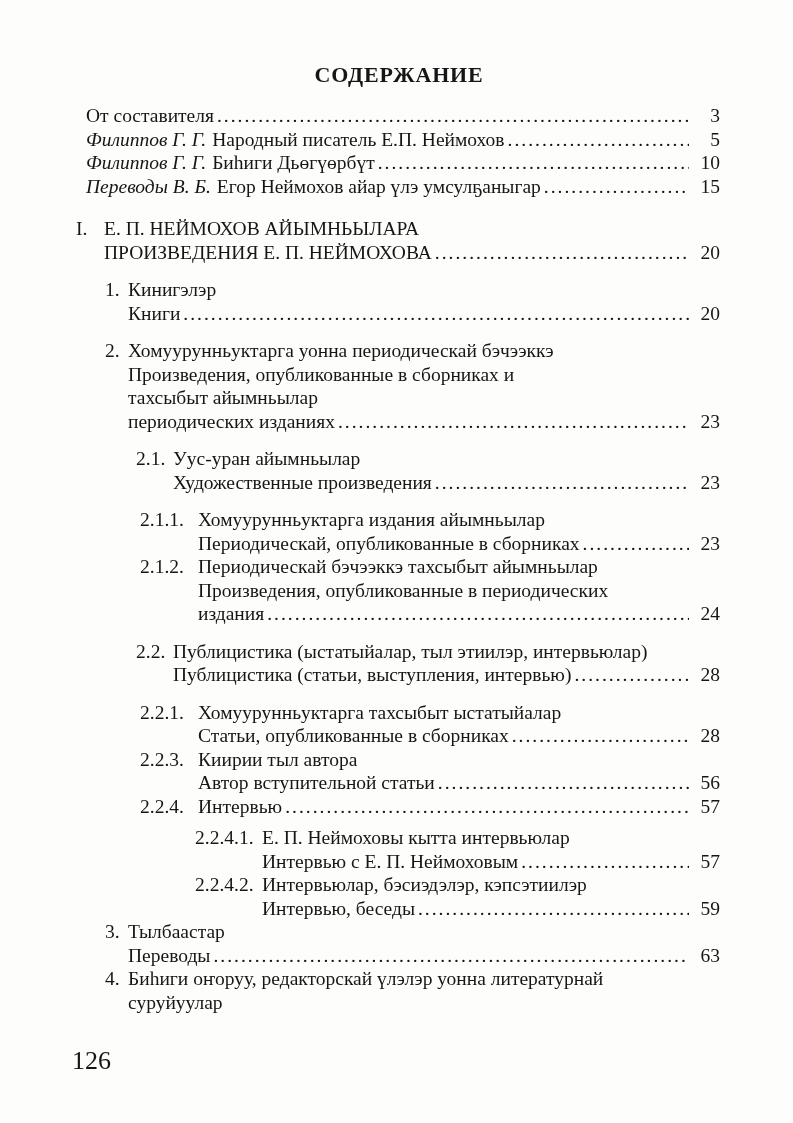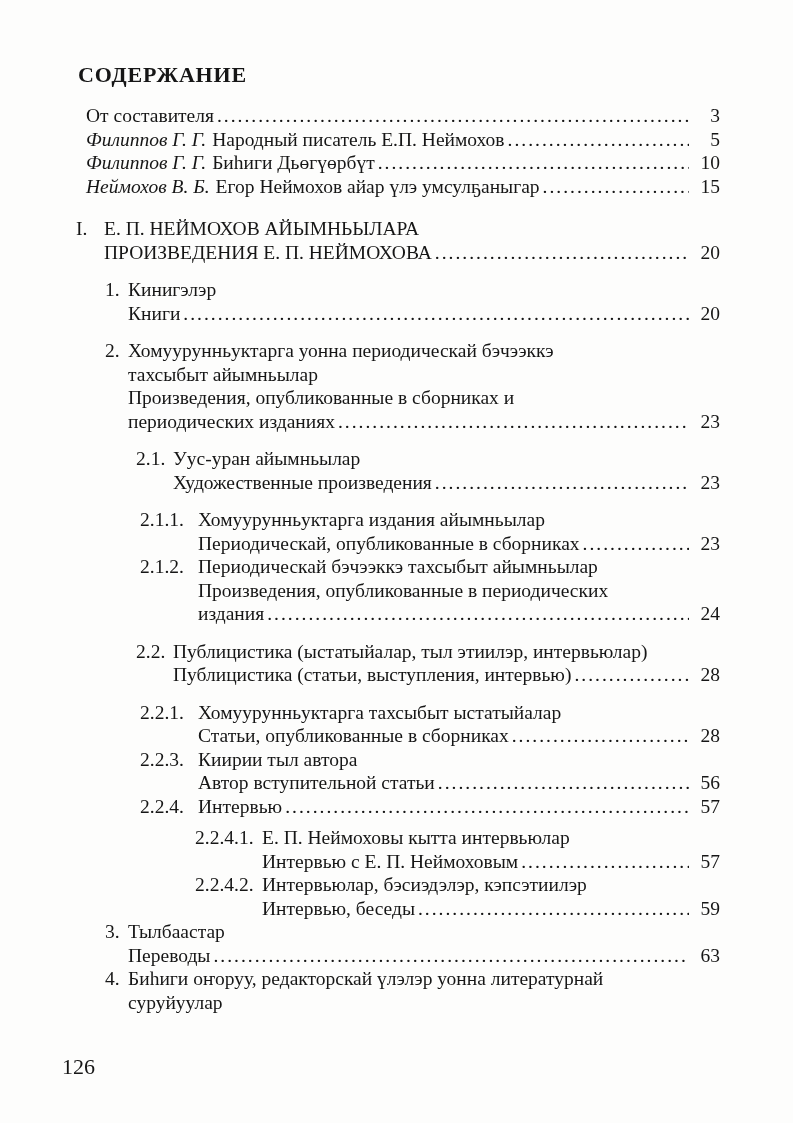--- a/index.html
+++ b/index.html
@@ -7,20 +7,21 @@
     position:relative;
     width:793px; height:1123px;
     background:#fdfdfc;
     font-family:"Liberation Serif","DejaVu Serif",serif;
     color:#161616;
     overflow:hidden;
     box-sizing:border-box;
   }
   .content { padding:62px 73px 0 78px; box-sizing:border-box; }
   .title {
+    text-align:center;
     font-size:22px;
     font-weight:bold;
     letter-spacing:0.8px;
     margin:0 0 16px 0;
   }
   .toc { }
   .entry { }
   .line {
     display:flex;
     align-items:baseline;
@@ -49,23 +50,22 @@
   .l2    { margin-left:58px; }  .l2 .num  { width:37px; }
   .l3    { margin-left:62px; }  .l3 .num  { width:58px; }
   .l4    { margin-left:117px; } .l4 .num  { width:67px; }
 
   .gap-sm { margin-top:8px; }
   .gap-md { margin-top:14px; }
   .gap-lg { margin-top:19px; }
 
   .folio {
     position:absolute;
-    left:62px; top:1046px;
-    font-size:22px;
-    margin-top:8px;
+    left:72px; top:1046px;
+    font-size:26px;
   }
 </style>
 </head>
 <body>
 
 <div class="page">
   <div class="content">
     <h1 class="title">СОДЕРЖАНИЕ</h1>
     <div class="toc" id="toc">
         <div class="entry plain">
@@ -84,21 +84,21 @@
         </div>
         <div class="entry plain">
           <div class="line">
             <span class="txt"><i>Филиппов Г. Г.</i>Биһиги Дьөгүөрбүт</span>
             <span class="dots">........................................................................................................................................................................................................</span>
             <span class="pg">10</span>
           </div>
         </div>
         <div class="entry plain">
           <div class="line">
-            <span class="txt"><i>Неймохов В. Б.</i>Егор Неймохов айар үлэ умсулҕаныгар</span>
+            <span class="txt"><i>Переводы В. Б.</i>Егор Неймохов айар үлэ умсулҕаныгар</span>
             <span class="dots">........................................................................................................................................................................................................</span>
             <span class="pg">15</span>
           </div>
         </div>
         <div class="entry sec gap-lg">
           <div class="line">
             <span class="num">I.</span>
             <span class="txt">Е. П. НЕЙМОХОВ АЙЫМНЬЫЛАРА</span>
           </div>
           <div class="line">
@@ -120,25 +120,25 @@
             <span class="pg">20</span>
           </div>
         </div>
         <div class="entry l1 gap-md">
           <div class="line">
             <span class="num">2.</span>
             <span class="txt">Хомуурунньуктарга уонна периодическай бэчээккэ</span>
           </div>
           <div class="line">
             <span class="num"></span>
+            <span class="txt">Произведения, опубликованные в сборниках и</span>
+          </div>
+          <div class="line">
+            <span class="num"></span>
             <span class="txt">тахсыбыт айымньылар</span>
-          </div>
-          <div class="line">
-            <span class="num"></span>
-            <span class="txt">Произведения, опубликованные в сборниках и</span>
           </div>
           <div class="line">
             <span class="num"></span>
             <span class="txt">периодических изданиях</span>
             <span class="dots">........................................................................................................................................................................................................</span>
             <span class="pg">23</span>
           </div>
         </div>
         <div class="entry l2 gap-md">
           <div class="line">

